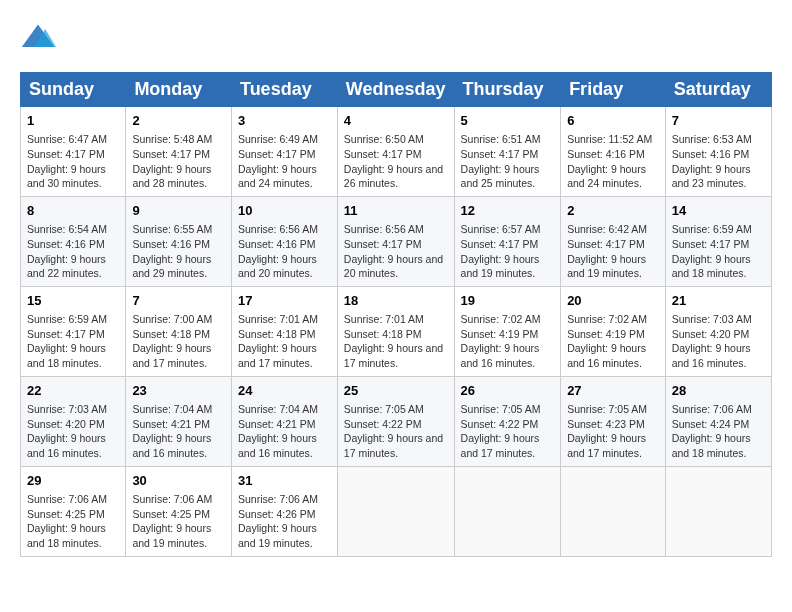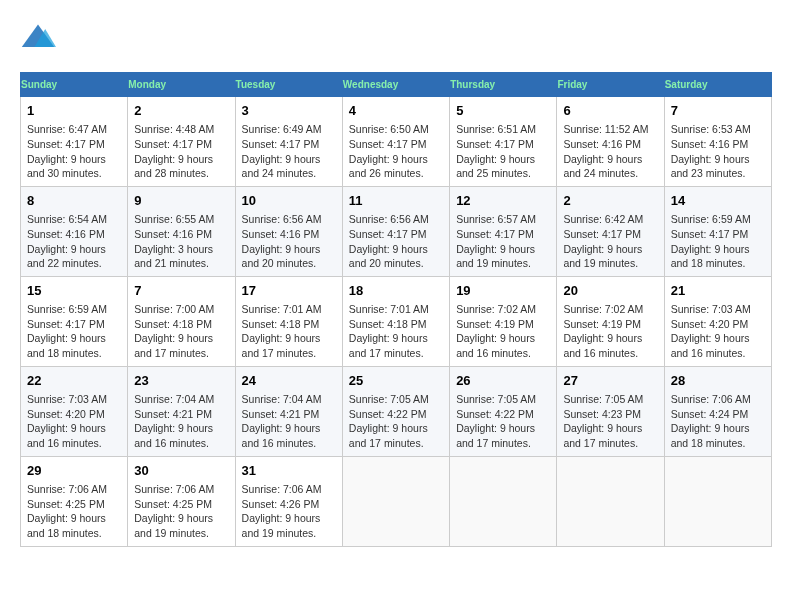--- a/index.html
+++ b/index.html
@@ -51,24 +51,24 @@
     .location {
       font-size: 16px;
       color: #444;
     }
     .calendar {
       width: 100%;
       border-collapse: collapse;
     }
     .calendar th {
       background-color: #2e6db4;
-      color: #86efac;
+      color: #ffffff;
       text-align: left;
-      padding: 6px 0;
-      font-size: 10px;
+      padding: 6px 8px;
+      font-size: 18px;
       font-weight: bold;
       border: 1px solid #2e6db4;
     }
     .calendar td {
       vertical-align: top;
       padding: 5px 6px;
       border: 1px solid #ccc;
       font-size: 10.5px;
       line-height: 1.4;
       width: calc(100% / 7);
@@ -126,21 +126,21 @@
   <tbody id="calendar-body">
   <tr>
         <td>
         <span class="day-num">1</span>
         <span class="day-info">Sunrise: 6:47 AM</span><br>
         <span class="day-info">Sunset: 4:17 PM</span><br>
         <span class="day-info">Daylight: 9 hours and 30 minutes.</span>
       </td>
         <td>
         <span class="day-num">2</span>
-        <span class="day-info">Sunrise: 4:48 AM</span><br>
+        <span class="day-info">Sunrise: 5:48 AM</span><br>
         <span class="day-info">Sunset: 4:17 PM</span><br>
         <span class="day-info">Daylight: 9 hours and 28 minutes.</span>
       </td>
         <td>
         <span class="day-num">3</span>
         <span class="day-info">Sunrise: 6:49 AM</span><br>
         <span class="day-info">Sunset: 4:17 PM</span><br>
         <span class="day-info">Daylight: 9 hours and 24 minutes.</span>
       </td>
         <td>
@@ -172,21 +172,21 @@
         <td>
         <span class="day-num">8</span>
         <span class="day-info">Sunrise: 6:54 AM</span><br>
         <span class="day-info">Sunset: 4:16 PM</span><br>
         <span class="day-info">Daylight: 9 hours and 22 minutes.</span>
       </td>
         <td>
         <span class="day-num">9</span>
         <span class="day-info">Sunrise: 6:55 AM</span><br>
         <span class="day-info">Sunset: 4:16 PM</span><br>
-        <span class="day-info">Daylight: 3 hours and 21 minutes.</span>
+        <span class="day-info">Daylight: 9 hours and 29 minutes.</span>
       </td>
         <td>
         <span class="day-num">10</span>
         <span class="day-info">Sunrise: 6:56 AM</span><br>
         <span class="day-info">Sunset: 4:16 PM</span><br>
         <span class="day-info">Daylight: 9 hours and 20 minutes.</span>
       </td>
         <td>
         <span class="day-num">11</span>
         <span class="day-info">Sunrise: 6:56 AM</span><br>

